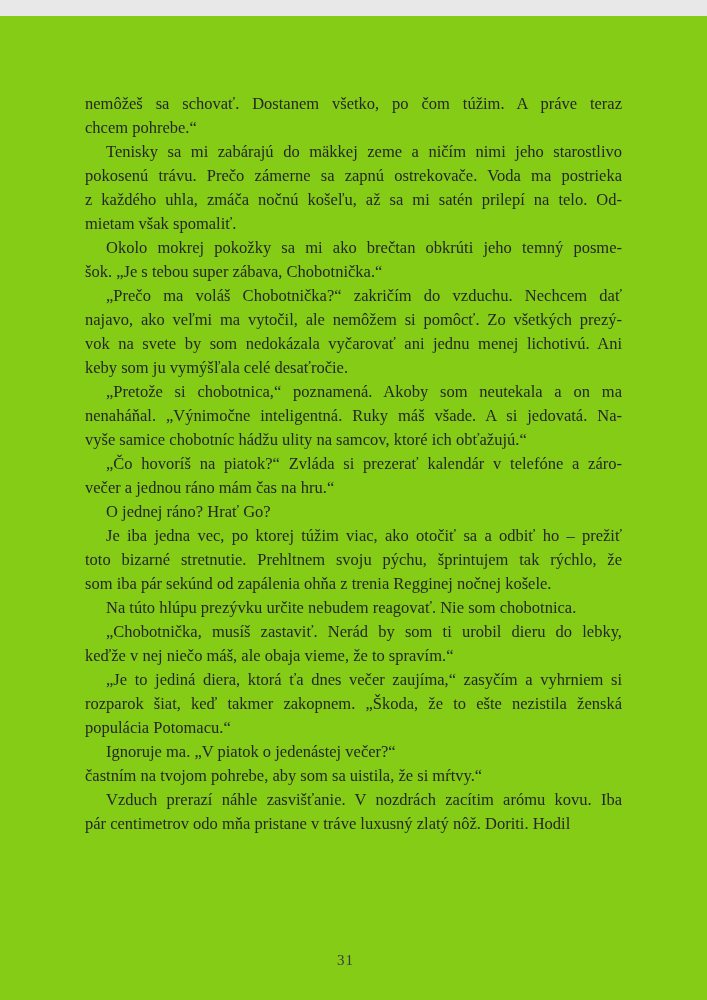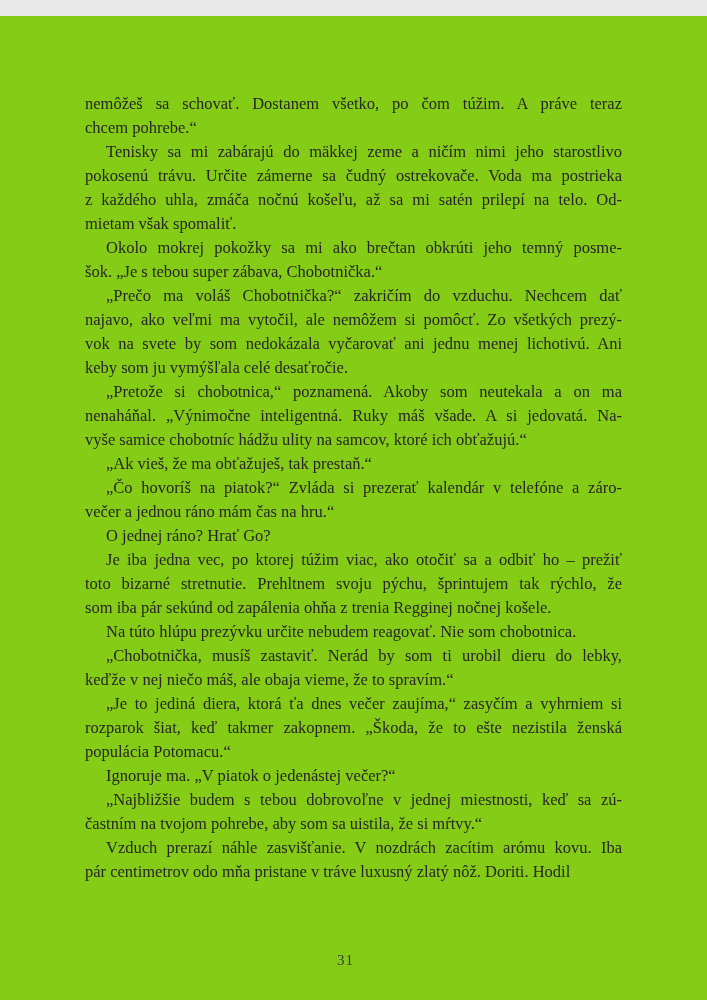--- a/index.html
+++ b/index.html
@@ -57,41 +57,38 @@
 <body>
 
 <div class="page">
   <div class="text-block">
       <div class="paragraph">
         <div class="line">nemôžeš sa schovať. Dostanem všetko, po čom túžim. A práve teraz</div>
         <div class="line last">chcem pohrebe.“</div>
       </div>
       <div class="paragraph">
         <div class="line indent">Tenisky sa mi zabárajú do mäkkej zeme a ničím nimi jeho starostlivo</div>
-        <div class="line">pokosenú trávu. Určite zámerne sa čudný ostrekovače. Voda ma postrieka</div>
+        <div class="line">pokosenú trávu. Prečo zámerne sa zapnú ostrekovače. Voda ma postrieka</div>
         <div class="line">z každého uhla, zmáča nočnú košeľu, až sa mi satén prilepí na telo. Od-</div>
         <div class="line last">mietam však spomaliť.</div>
       </div>
       <div class="paragraph">
         <div class="line indent">Okolo mokrej pokožky sa mi ako brečtan obkrúti jeho temný posme-</div>
         <div class="line last">šok. „Je s tebou super zábava, Chobotnička.“</div>
       </div>
       <div class="paragraph">
         <div class="line indent">„Prečo ma voláš Chobotnička?“ zakričím do vzduchu. Nechcem dať</div>
         <div class="line">najavo, ako veľmi ma vytočil, ale nemôžem si pomôcť. Zo všetkých prezý-</div>
         <div class="line">vok na svete by som nedokázala vyčarovať ani jednu menej lichotivú. Ani</div>
         <div class="line last">keby som ju vymýšľala celé desaťročie.</div>
       </div>
       <div class="paragraph">
         <div class="line indent">„Pretože si chobotnica,“ poznamená. Akoby som neutekala a on ma</div>
         <div class="line">nenaháňal. „Výnimočne inteligentná. Ruky máš všade. A si jedovatá. Na-</div>
         <div class="line last">vyše samice chobotníc hádžu ulity na samcov, ktoré ich obťažujú.“</div>
-      </div>
-      <div class="paragraph">
-        <div class="line indent last">„Ak vieš, že ma obťažuješ, tak prestaň.“</div>
       </div>
       <div class="paragraph">
         <div class="line indent">„Čo hovoríš na piatok?“ Zvláda si prezerať kalendár v telefóne a záro-</div>
         <div class="line last">večer a jednou ráno mám čas na hru.“</div>
       </div>
       <div class="paragraph">
         <div class="line indent last">O jednej ráno? Hrať Go?</div>
       </div>
       <div class="paragraph">
         <div class="line indent">Je iba jedna vec, po ktorej túžim viac, ako otočiť sa a odbiť ho – prežiť</div>
@@ -107,21 +104,20 @@
       </div>
       <div class="paragraph">
         <div class="line indent">„Je to jediná diera, ktorá ťa dnes večer zaujíma,“ zasyčím a vyhrniem si</div>
         <div class="line">rozparok šiat, keď takmer zakopnem. „Škoda, že to ešte nezistila ženská</div>
         <div class="line last">populácia Potomacu.“</div>
       </div>
       <div class="paragraph">
         <div class="line indent last">Ignoruje ma. „V piatok o jedenástej večer?“</div>
       </div>
       <div class="paragraph">
-        <div class="line indent">„Najbližšie budem s tebou dobrovoľne v jednej miestnosti, keď sa zú-</div>
         <div class="line last">častním na tvojom pohrebe, aby som sa uistila, že si mŕtvy.“</div>
       </div>
       <div class="paragraph">
         <div class="line indent">Vzduch prerazí náhle zasvišťanie. V nozdrách zacítim arómu kovu. Iba</div>
         <div class="line last">pár centimetrov odo mňa pristane v tráve luxusný zlatý nôž. Doriti. Hodil</div>
       </div>
     </div>
   <div class="page-number">31</div>
 </div>
 

